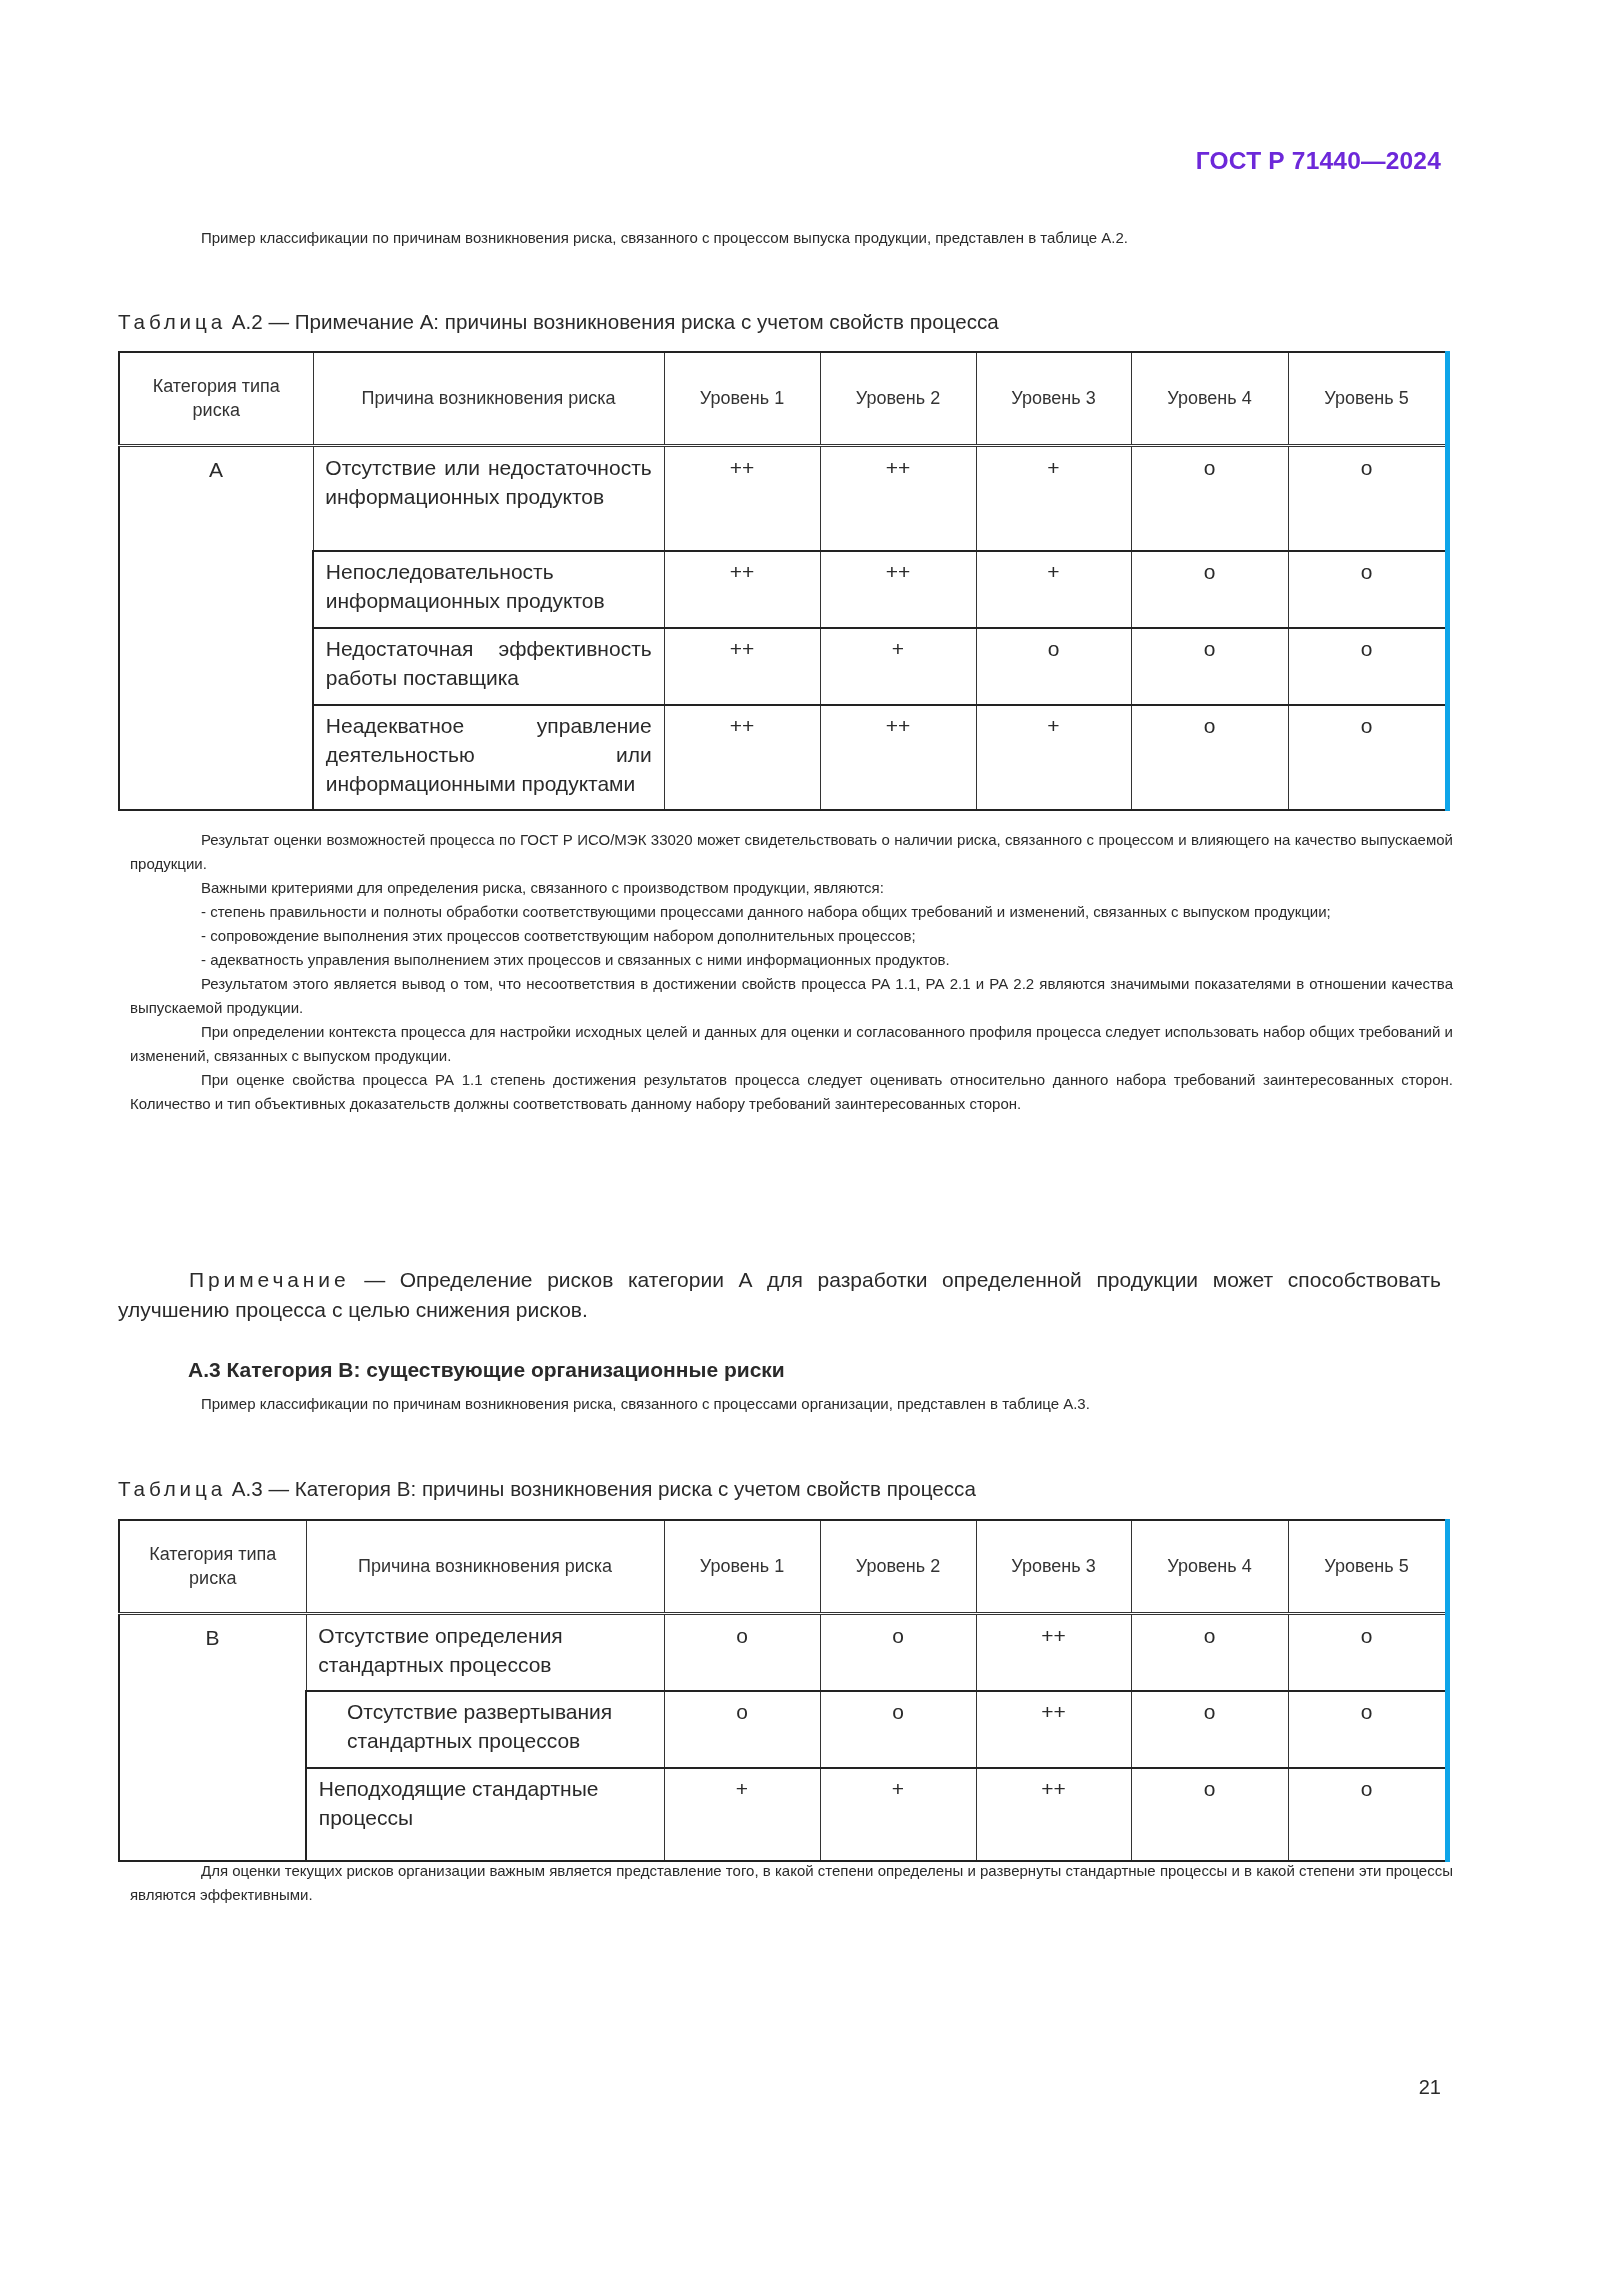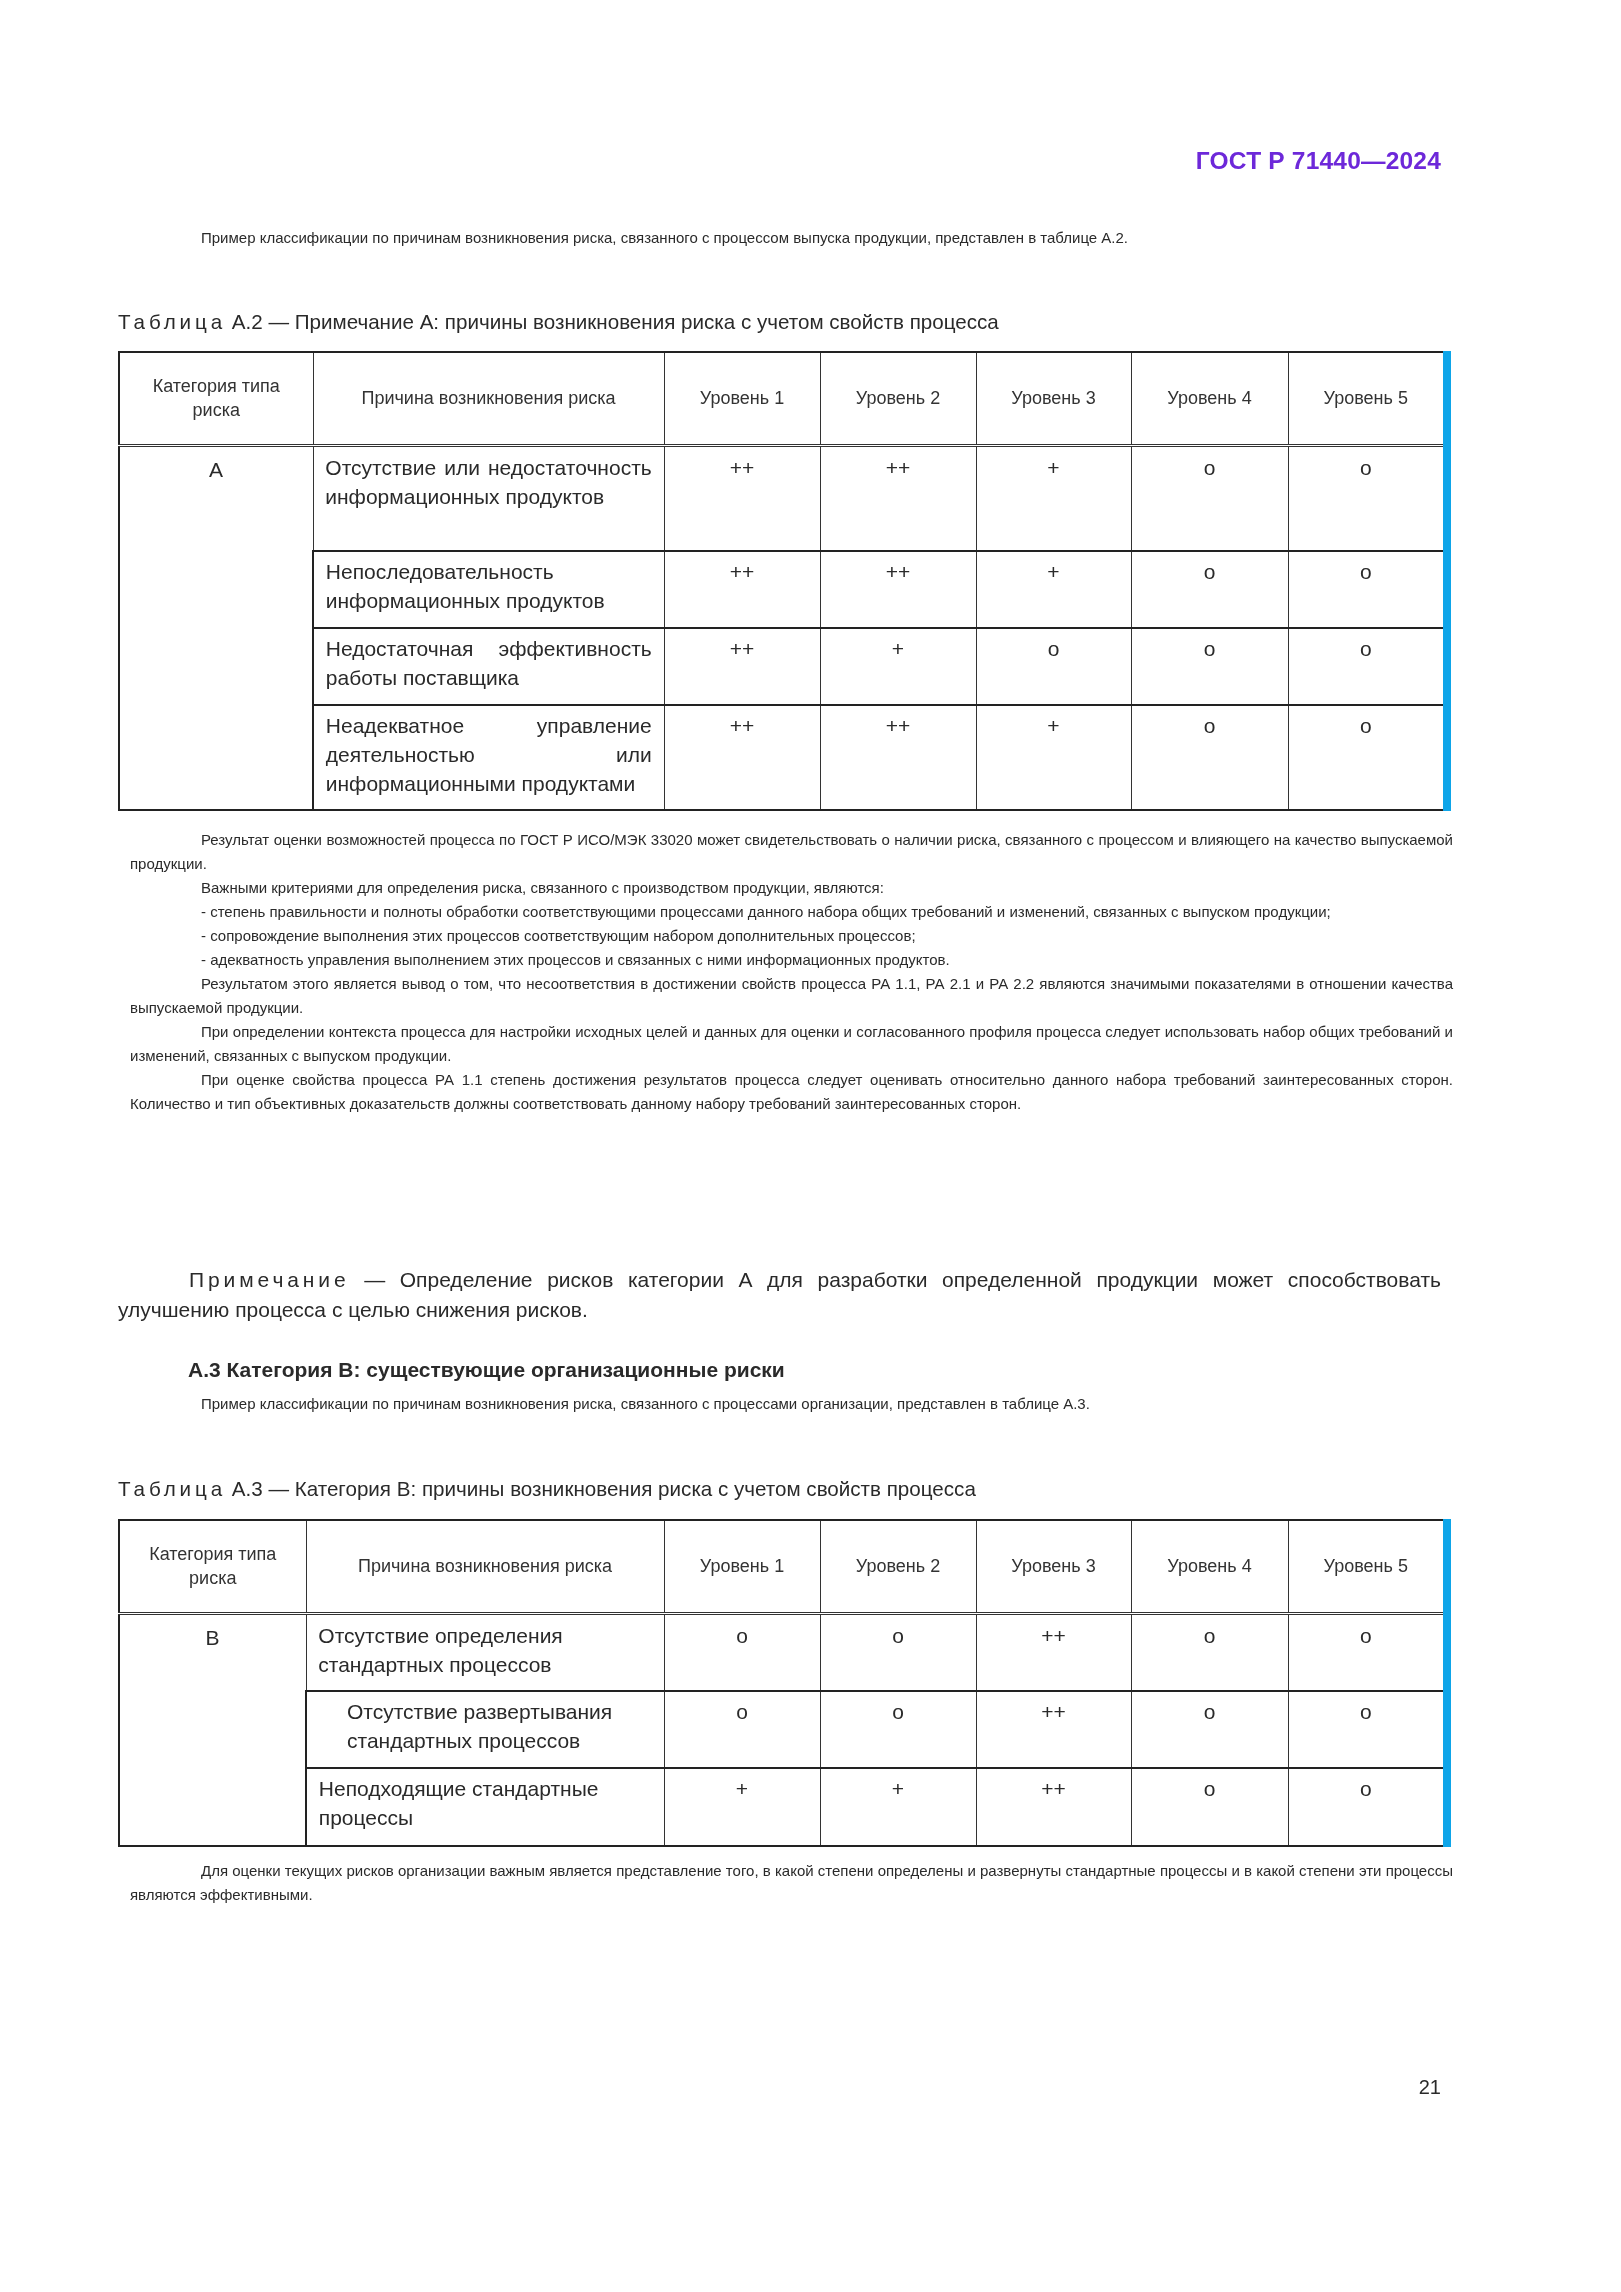--- a/index.html
+++ b/index.html
@@ -13,21 +13,21 @@
   .caption { left: 118px; font-size: 20.6px; white-space: nowrap; }
   .spaced { letter-spacing: 3.9px; }
   .section-heading { left: 188px; font-size: 21px; font-weight: bold; }
   .note { left: 118px; width: 1323px; font-size: 21px; line-height: 30px; text-align: justify; }
   .note p { margin: 0; text-indent: 71px; }
 
   table.risk { position: absolute; left: 118px; width: 1327px; border-collapse: collapse; table-layout: fixed;
                border-top: 2.9px solid #222; border-bottom: 2.9px solid #222; }
   table.risk th, table.risk td { border-left: 1.5px solid #333; border-right: 1.5px solid #333; padding: 10px; }
   table.risk th:first-child, table.risk td:first-child { border-left: 2px solid #222; }
-  table.risk th:last-child, table.risk td:last-child { border-right: 8px solid #0ea5e9; }
+  table.risk th:last-child, table.risk td:last-child { border-right: 5px solid #0ea5e9; }
   table.risk thead th { font-weight: normal; font-size: 18px; line-height: 23.5px; color: #333; text-align: center; vertical-align: middle;
                         height: 71px; border-bottom: 3.9px double #333; }
   table.risk tbody td { font-size: 21px; line-height: 29px; vertical-align: top; text-align: center; padding-top: 7.8px; }
   table.risk tbody tr + tr td.cell { border-top: 2.9px solid #222; }
   table.risk tbody td.cat { font-size: 21px; padding-top: 7.8px; }
   table.risk tbody td.reason { text-align: justify; padding: 5.9px 11.8px 7.8px 11.8px; text-align-last: left; }
   table.risk tbody td.lvl { padding-top: 5.9px; }
 </style>
 </head>
 <body>
@@ -156,21 +156,21 @@
       <td class="cell lvl">о</td>
     </tr>
     <tr style="height:77px;">
       <td class="cell reason" style="text-align:left;padding-left:40px;">Отсутствие развертывания стандартных процессов</td>
       <td class="cell lvl">о</td>
       <td class="cell lvl">о</td>
       <td class="cell lvl">++</td>
       <td class="cell lvl">о</td>
       <td class="cell lvl">о</td>
     </tr>
-    <tr style="height:78px;">
+    <tr style="height:93px;">
       <td class="cell reason" style="text-align:left;">Неподходящие стандартные процессы</td>
       <td class="cell lvl">+</td>
       <td class="cell lvl">+</td>
       <td class="cell lvl">++</td>
       <td class="cell lvl">о</td>
       <td class="cell lvl">о</td>
     </tr>
   </tbody>
 </table>
 

